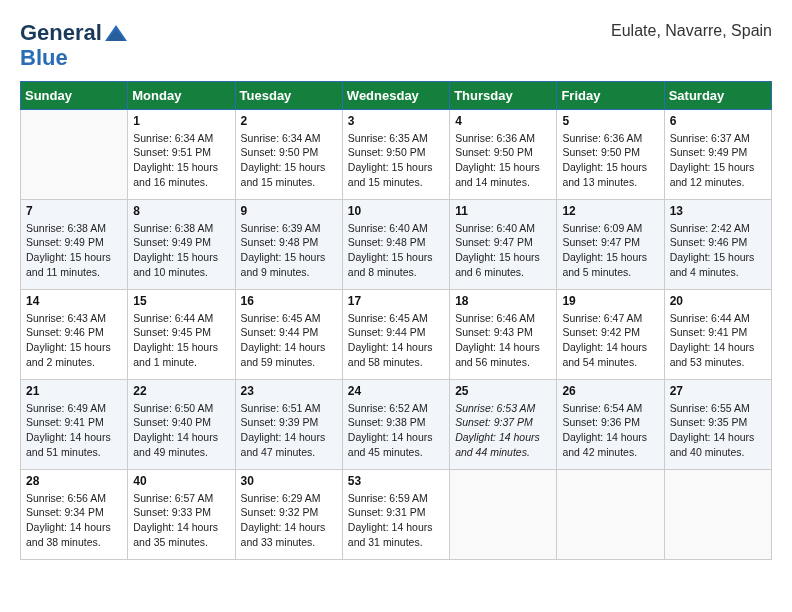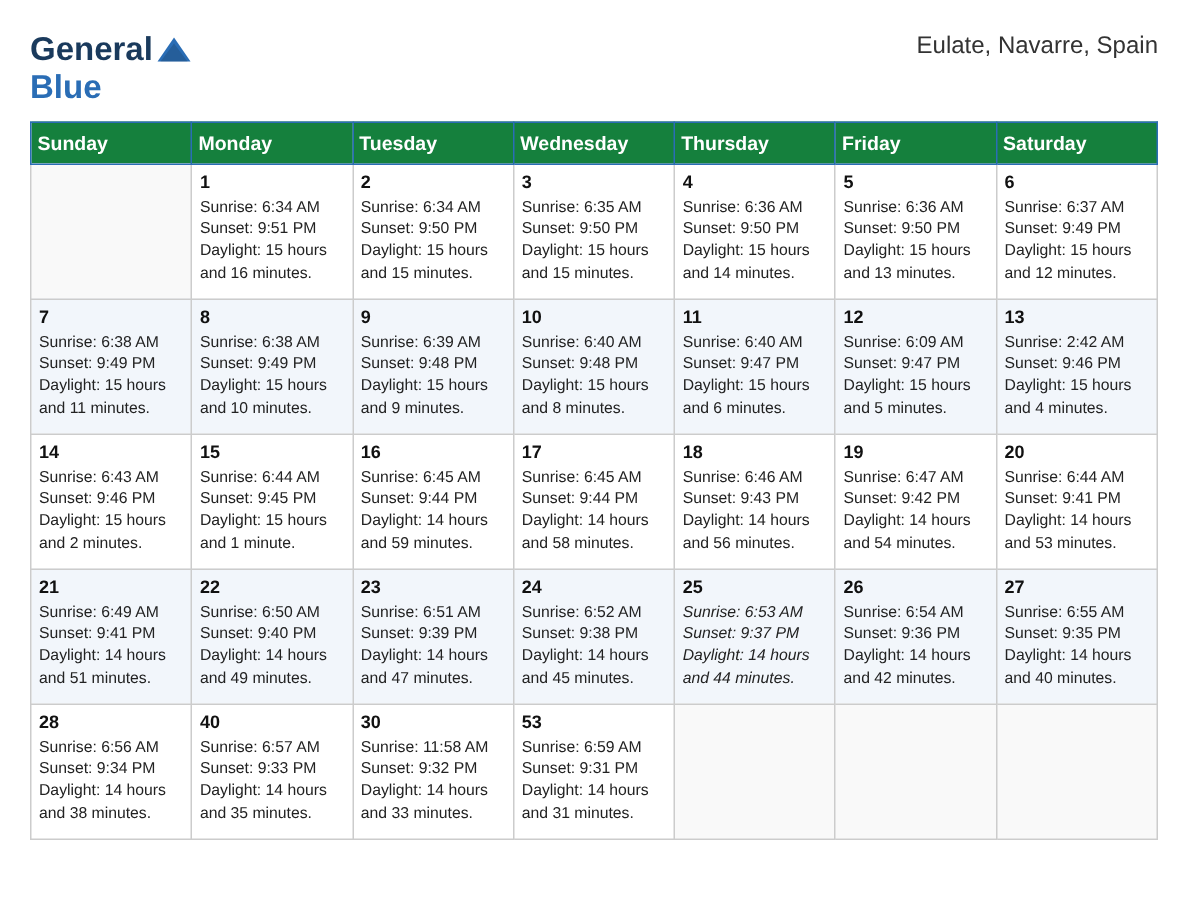--- a/index.html
+++ b/index.html
@@ -316,21 +316,21 @@
         </td>
         <td>
           <span class="day-num">40</span>
           <div class="day-info" style="white-space: pre-line;">Sunrise: 6:57 AM
 Sunset: 9:33 PM
 Daylight: 14 hours
 and 35 minutes.</div>
         </td>
         <td>
           <span class="day-num">30</span>
-          <div class="day-info" style="white-space: pre-line;">Sunrise: 11:58 AM
+          <div class="day-info" style="white-space: pre-line;">Sunrise: 6:29 AM
 Sunset: 9:32 PM
 Daylight: 14 hours
 and 33 minutes.</div>
         </td>
         <td>
           <span class="day-num">53</span>
           <div class="day-info" style="white-space: pre-line;">Sunrise: 6:59 AM
 Sunset: 9:31 PM
 Daylight: 14 hours
 and 31 minutes.</div>

